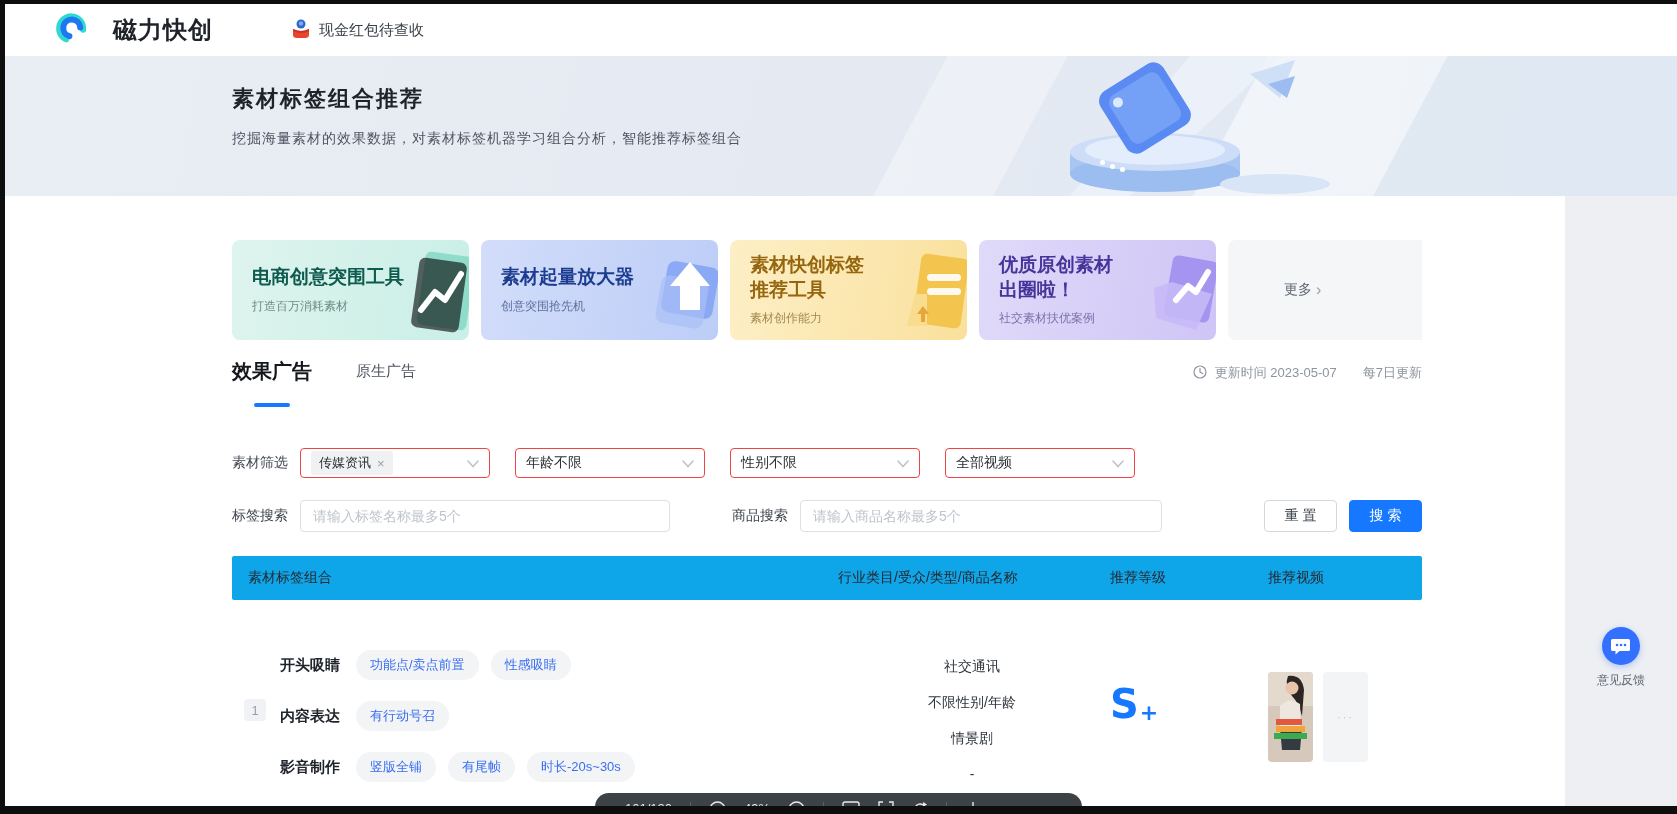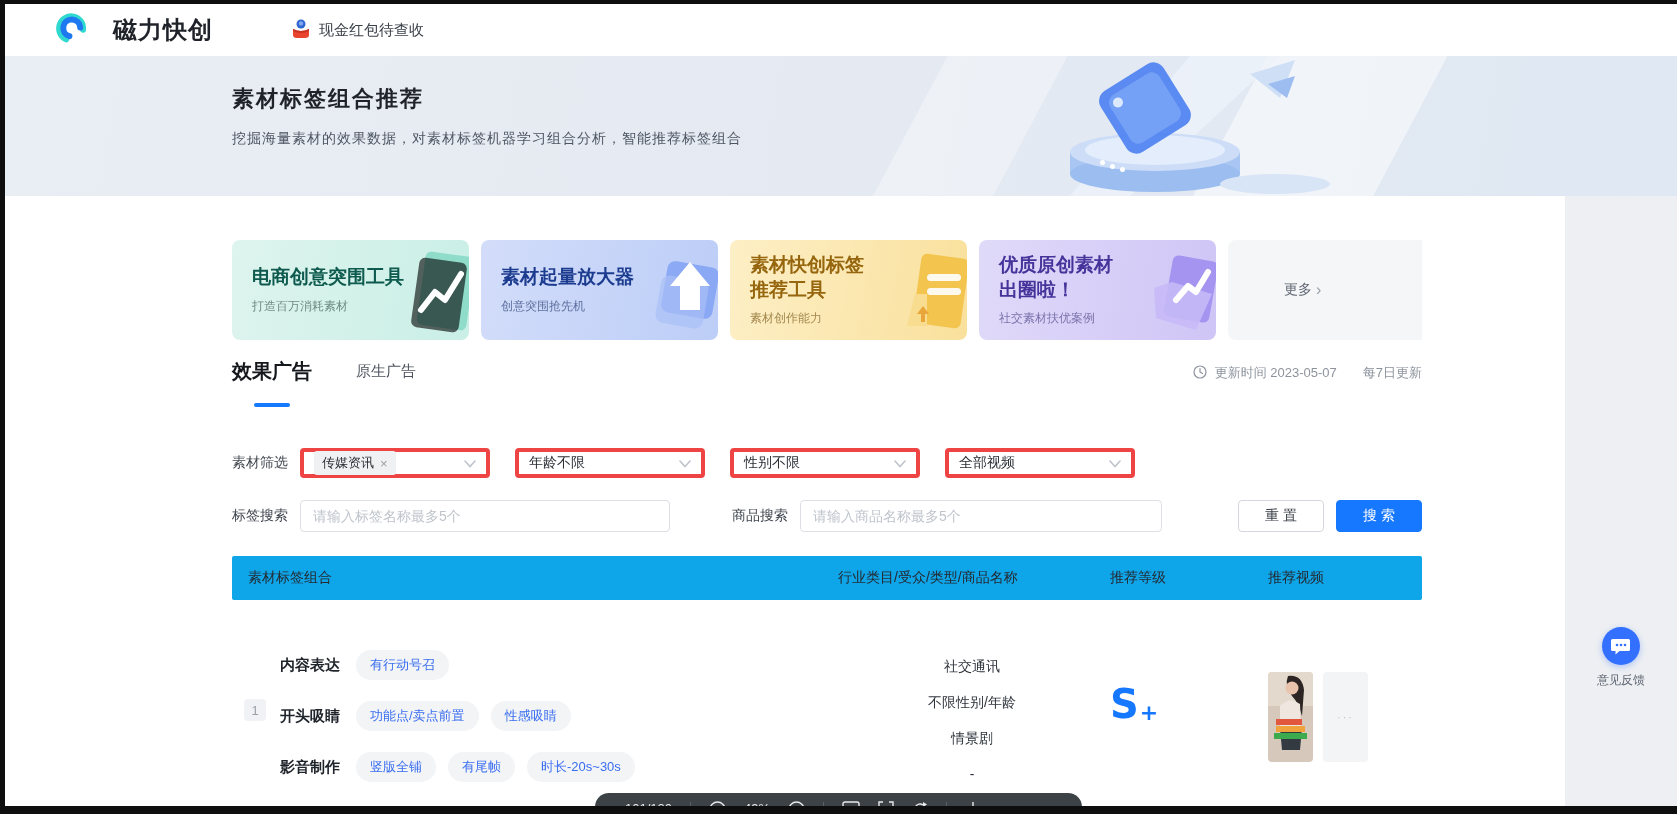--- a/index.html
+++ b/index.html
@@ -62,35 +62,35 @@
   .tab-main .tab-line { position:absolute; bottom:4px; left:50%; transform:translateX(-50%);
     width:36px; height:4px; border-radius:2px; background:#1677ff; }
   .tab-secondary { font-size:15px; color:#4e555f; margin-left:44px; margin-top:4px; cursor:pointer; }
   .update-info { margin-left:auto; margin-top:6px; display:flex; align-items:flex-end; gap:8px;
     font-size:13px; color:#8d949e; }
   .update-cycle { margin-left:18px; }
 
   
   .filter-row { display:flex; align-items:center; margin-top:34px; }
   .filter-label { width:60px; margin-right:8px; font-size:14px; color:#40464f; }
-  .select { width:190px; height:30px; border:4px solid #ef4444; border-radius:4px; background:#fff;
+  .select { width:190px; height:30px; border:1px solid #ef4444; border-radius:4px; background:#fff;
     display:flex; align-items:center; padding:0 10px; margin-right:25px; cursor:pointer; }
   .select-value { font-size:14px; color:#2a2f36; }
   .select-tag { display:flex; align-items:center; gap:6px; background:#f0f1f3; border-radius:3px;
     padding:3px 8px; font-size:13px; color:#2a2f36; }
   .tag-close { color:#9aa0a8; font-size:13px; cursor:pointer; line-height:1; }
   .select-arrow { margin-left:auto; }
 
   .search-row { display:flex; align-items:center; margin-top:22px; }
   .search-input { width:370px; height:32px; border:1px solid #dcdfe4; border-radius:4px; padding:0 12px;
     font-size:14px; color:#2a2f36; outline:none; font-family:inherit; }
   .search-input::placeholder { color:#bfc4cc; }
   .search-row .filter-label.second { margin-left:62px; }
   .search-input.product { width:362px; }
-  .btn { height:32px; width:86px; border-radius:4px; font-size:14px; cursor:pointer; font-family:inherit;
+  .btn { height:32px; width:73px; border-radius:4px; font-size:14px; cursor:pointer; font-family:inherit;
     letter-spacing:4px; padding-left:4px; }
   .btn-reset { margin-left:auto; background:#fff; border:1px solid #d4d8de; color:#3a4049; }
   .btn-search { margin-left:12px; background:#1677ff; border:1px solid #1677ff; color:#fff; }
 
   
   .tbl-header { margin-top:24px; height:44px; background:#0ea5e9; border-radius:2px;
     display:grid; grid-template-columns:606px 268px 158px 1fr; align-items:center;
     font-size:14px; color:#252a31; font-weight:500; }
   .tbl-header .h1 { padding-left:16px; } .tbl-header .h3,.tbl-header .h4 { padding-left:4px; }
   .tbl-row { display:grid; grid-template-columns:606px 268px 158px 1fr; }
@@ -311,27 +311,27 @@
           <div class="h1">素材标签组合</div>
           <div class="h2">行业类目/受众/类型/商品名称</div>
           <div class="h3">推荐等级</div>
           <div class="h4">推荐视频</div>
         </div>
 
         <div class="tbl-row">
           <div class="cell-combo">
             <div class="row-index">1</div>
             <div class="combo-line">
-              <span class="combo-label">内容表达</span>
-              <span class="tag-pill">有行动号召</span>
-            </div>
-            <div class="combo-line">
               <span class="combo-label">开头吸睛</span>
               <span class="tag-pill">功能点/卖点前置</span>
               <span class="tag-pill">性感吸睛</span>
+            </div>
+            <div class="combo-line">
+              <span class="combo-label">内容表达</span>
+              <span class="tag-pill">有行动号召</span>
             </div>
             <div class="combo-line">
               <span class="combo-label">影音制作</span>
               <span class="tag-pill">竖版全铺</span>
               <span class="tag-pill">有尾帧</span>
               <span class="tag-pill">时长-20s~30s</span>
             </div>
           </div>
           <div class="cell-industry">
             <div>社交通讯</div>

